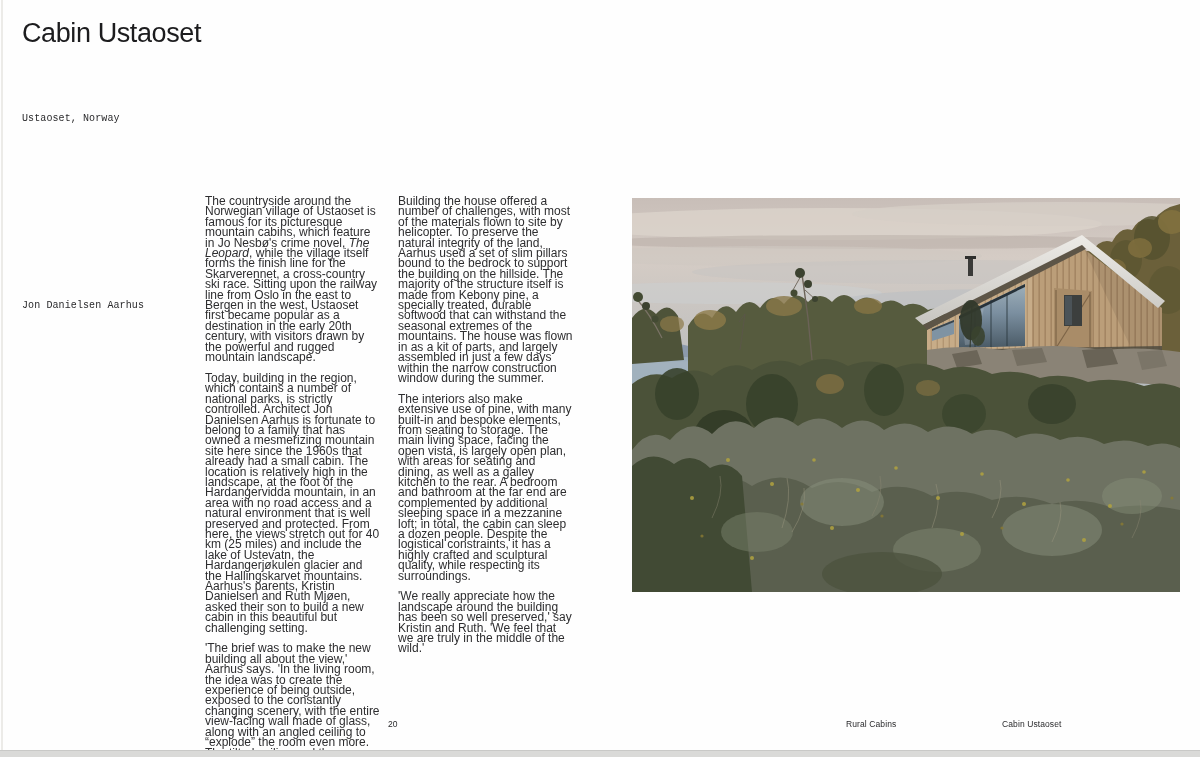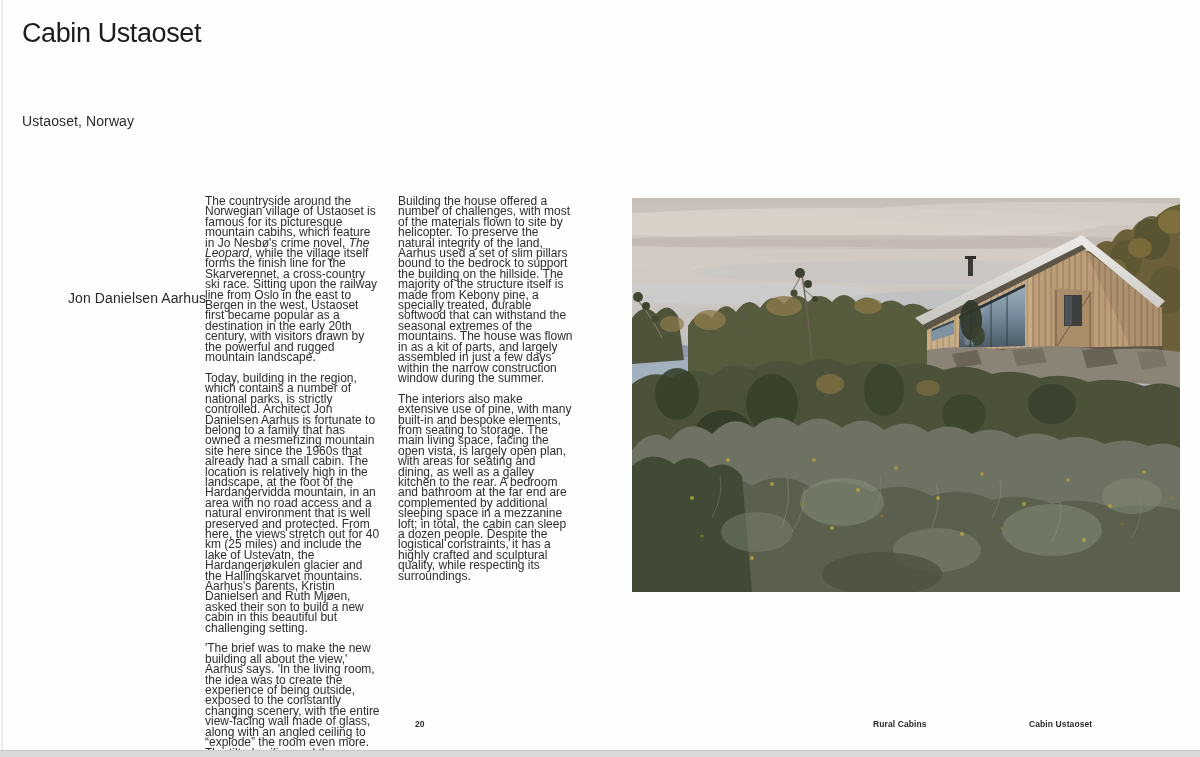--- a/index.html
+++ b/index.html
@@ -8,34 +8,34 @@
     background:#fefefe;
     font-family:"Liberation Sans", sans-serif;
     position:relative; overflow:hidden; color:#222;
   }
   .page-edge-left { position:absolute; left:1px; top:0; width:2px; height:750px; background:#ecebe8; }
   .page-edge-bottom { position:absolute; left:0; top:750px; width:1200px; height:7px; background:#dadad8; border-top:1px solid #c9c9c7; }
   .title {
     position:absolute; left:22px; top:18px;
     font-size:27px; font-weight:500; letter-spacing:-0.4px; color:#1c1c1e;
   }
-  .small-label { position:absolute; font-size:14px; font-weight:500; letter-spacing:0.1px; color:#2a2a2c; }
+  .small-label { position:absolute; font-size:10px; font-weight:500; letter-spacing:0.1px; color:#2a2a2c;font-family:Liberation Mono, monospace; }
   .loc  { left:22px; top:113px; }
-  .arch { left:22px; top:290px;margin-left:46px; }
+  .arch { left:22px; top:300px; }
   .col {
     position:absolute; top:196px; width:176px;
     font-size:12px; line-height:10.4px; color:#2d2d2f; text-align:left;
   }
   .col1 { left:205px; }
   .col2 { left:398px; }
   .col p { margin:0 0 10.4px 0; }
   .em { font-style:italic; }
   .photo { position:absolute; left:632px; top:198px; width:548px; height:394px; }
   .photo svg { display:block; width:548px; height:394px; }
-  .footer-item { position:absolute; top:719px; font-size:8.5px; font-weight:700; letter-spacing:0.1px; color:#2a2a2c;margin-left:27px; }
+  .footer-item { position:absolute; top:719px; font-size:8.5px; font-weight:400; letter-spacing:0.1px; color:#2a2a2c; }
   .pn   { left:388px; }
   .sec  { left:818px;padding-left:28px; }
   .chap { left:1002px; }
 </style>
 </head>
 <body>
 
 <div class="page-edge-left"></div>
 
 <h1 class="title">Cabin Ustaoset</h1>
@@ -43,20 +43,21 @@
 <div class="small-label arch">Jon Danielsen Aarhus</div>
 
 <div class="col col1">
     <p><span>The countryside around the Norwegian village of Ustaoset is famous for its picturesque mountain cabins, which feature in Jo Nesbø's crime novel, </span><span class="em">The Leopard</span><span>, while the village itself forms the finish line for the Skarverennet, a cross-country ski race. Sitting upon the railway line from Oslo in the east to Bergen in the west, Ustaoset first became popular as a destination in the early 20th century, with visitors drawn by the powerful and rugged mountain landscape.</span></p>
     <p><span>Today, building in the region, which contains a number of national parks, is strictly controlled. Architect Jon Danielsen Aarhus is fortunate to belong to a family that has owned a mesmerizing mountain site here since the 1960s that already had a small cabin. The location is relatively high in the landscape, at the foot of the Hardangervidda mountain, in an area with no road access and a natural environment that is well preserved and protected. From here, the views stretch out for 40 km (25 miles) and include the lake of Ustevatn, the Hardangerjøkulen glacier and the Hallingskarvet mountains. Aarhus's parents, Kristin Danielsen and Ruth Mjøen, asked their son to build a new cabin in this beautiful but challenging setting.</span></p>
     <p><span>'The brief was to make the new building all about the view,' Aarhus says. 'In the living room, the idea was to create the experience of being outside, exposed to the constantly changing scenery, with the entire view-facing wall made of glass, along with an angled ceiling to “explode” the room even more. The tilted ceiling and the open wall are references to the </span><span class="em">gapahuk</span><span>, a type of improvised shelter used by hikers, which has one side open to the elements.'</span></p>
   </div>
 <div class="col col2">
     <p><span>Building the house offered a number of challenges, with most of the materials flown to site by helicopter. To preserve the natural integrity of the land, Aarhus used a set of slim pillars bound to the bedrock to support the building on the hillside. The majority of the structure itself is made from Kebony pine, a specially treated, durable softwood that can withstand the seasonal extremes of the mountains. The house was flown in as a kit of parts, and largely assembled in just a few days within the narrow construction window during the summer.</span></p>
     <p><span>The interiors also make extensive use of pine, with many built-in and bespoke elements, from seating to storage. The main living space, facing the open vista, is largely open plan, with areas for seating and dining, as well as a galley kitchen to the rear. A bedroom and bathroom at the far end are complemented by additional sleeping space in a mezzanine loft; in total, the cabin can sleep a dozen people. Despite the logistical constraints, it has a highly crafted and sculptural quality, while respecting its surroundings.</span></p>
+    <p><span>'We really appreciate how the landscape around the building has been so well preserved,' say Kristin and Ruth. 'We feel that we are truly in the middle of the wild.'</span></p>
   </div>
 
 <figure class="photo">
   <svg viewBox="0 0 548 394" xmlns="http://www.w3.org/2000/svg">
     <defs>
       <linearGradient id="sky" x1="0" y1="0" x2="0" y2="1">
         <stop offset="0" stop-color="#c8beb8"></stop>
         <stop offset="0.15" stop-color="#d5ccc5"></stop>
         <stop offset="0.35" stop-color="#c3c2c0"></stop>
         <stop offset="0.55" stop-color="#b0b8bf"></stop>

